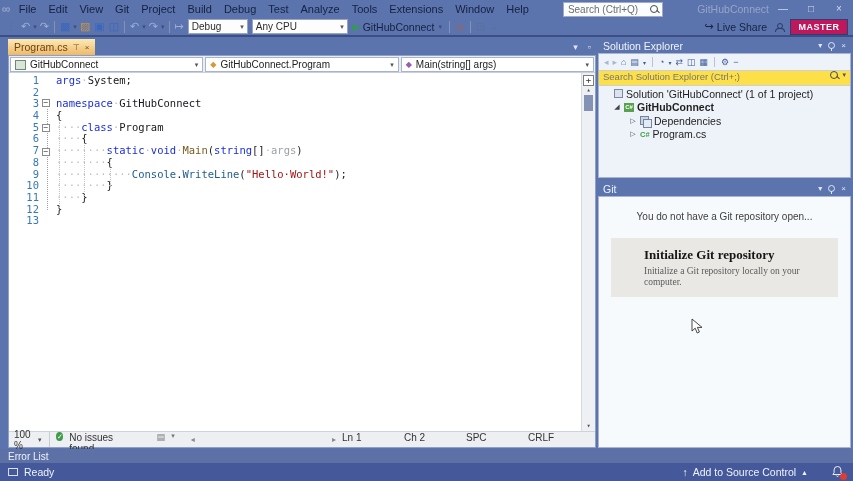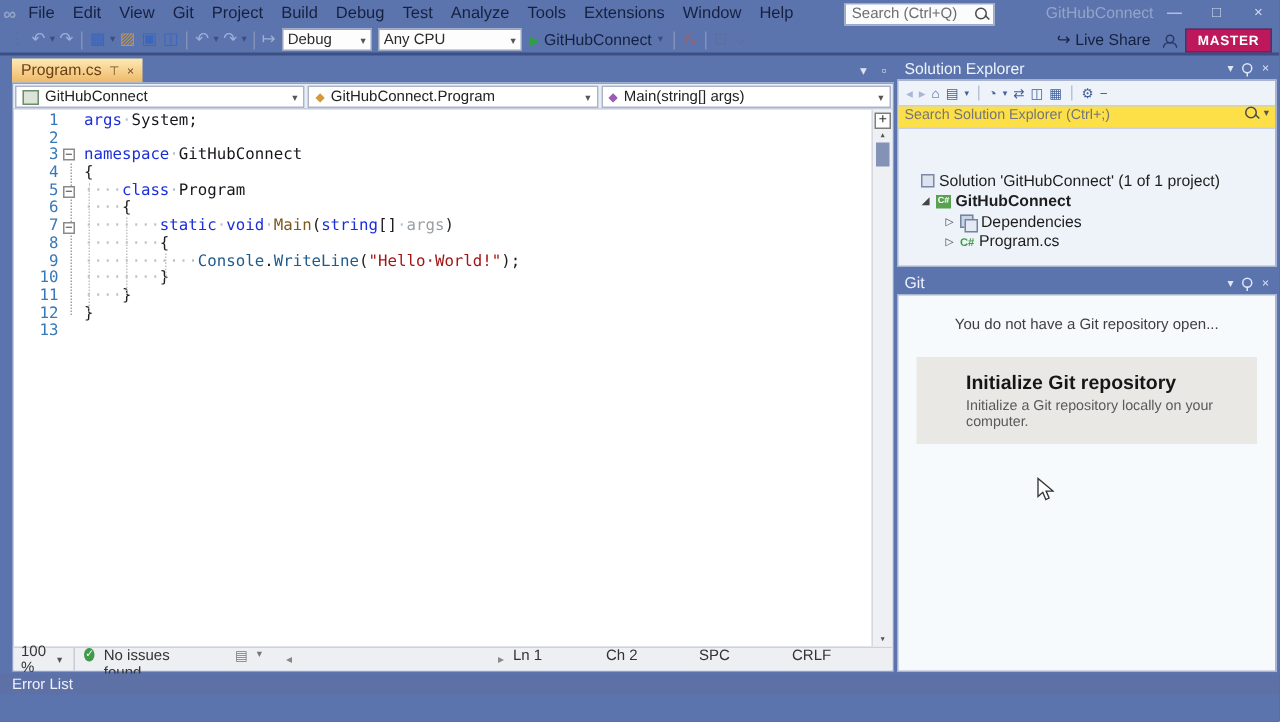--- a/index.html
+++ b/index.html
@@ -99,36 +99,36 @@
   .pin-icon::after{content:"";position:absolute;left:1.2px;top:5px;width:1px;height:3px;background:#dfe6f5;}
   .panel-body{flex:1;background:#eef2f9;border:1px solid #aab4cf;min-height:0;display:flex;flex-direction:column;}
 
   .se-toolbar{height:16px;display:flex;align-items:center;gap:4px;padding:0 5px;color:#40609c;font-size:9px;}
   .se-toolbar .disabled{color:#a9b6d4;}
   .se-sep{width:1px;height:10px;background:#b9c3d8;margin:0 2px;}
   .se-search{height:14px;background:#fde047;border-top:1px solid #c8cfdd;border-bottom:1px solid #c8cfdd;
              display:flex;align-items:flex-start;padding:0 4px;gap:4px;}
   .se-search .ph{flex:1;font-size:9.5px;color:#767676;}
   .se-search .cc{font-size:7px;color:#555;}
-  .tree{padding-top:1px;font-size:10.5px;color:#1e1e1e;margin-top:27px;}
+  .tree{padding-top:1px;font-size:10.5px;color:#1e1e1e;}
   .tree-row{height:13.5px;display:flex;align-items:center;gap:3px;}
   .tree-row.bold .t-label{font-weight:bold;}
   .exp{width:8px;text-align:center;font-size:7px;color:#444;}
   .solution-icon{width:9px;height:9px;background:#dce3ef;border:1px solid #7c8aa5;box-sizing:border-box;display:inline-block;}
   .project-icon{width:10px;height:9px;background:#58a14e;color:#fff;font-size:6px;font-weight:bold;
                 line-height:9px;text-align:center;display:inline-block;}
   .dependencies-icon{position:relative;width:7px;height:7px;border:1px solid #74849f;background:#c9d4e6;
                      display:inline-block;margin-right:2px;}
   .dependencies-icon::after{content:"";position:absolute;left:2px;top:2px;width:7px;height:7px;
                      border:1px solid #74849f;background:#e4eaf4;}
   .csharp-file-icon{color:#3d9e43;font-weight:bold;font-size:7.5px;}
 
   .git-body{background:#f7fafd;}
   .git-msg{margin-top:14px;text-align:center;font-size:10px;color:#404040;}
-  .git-card{margin:16px 12px 0 12px;background:#e9e8e5;padding:9px 24px;display:flex;gap:9px;cursor:pointer;}
+  .git-card{margin:16px 12px 0 12px;background:#e9e8e5;padding:9px 24px;display:flex;gap:9px;cursor:pointer;font-family:Liberation Serif, serif;}
   .git-card-title{font-size:13px;font-weight:bold;color:#161616;}
   .git-card-desc{font-size:9.5px;color:#5a5a5a;line-height:11px;margin-top:3px;width:185px;}
 
   
   .errorlist-bar{position:absolute;left:0;top:449px;width:853px;height:14px;background:#5e71a6;
                  display:flex;align-items:center;padding-left:8px;box-sizing:border-box;
                  color:#eef1f9;font-size:10px;}
   .statusbar{position:absolute;left:0;top:463px;width:853px;height:18px;background:#45599a;display:flex;
              align-items:center;padding:0 8px;box-sizing:border-box;gap:6px;color:#eef2fb;font-size:10.5px;}
   .ready-icon{width:10px;height:8px;border:1px solid #d7def0;box-sizing:border-box;display:inline-block;}
@@ -417,18 +417,34 @@
           <div class="git-card-desc">Initialize a Git repository locally on your computer.</div>
         </div>
       </div>
     </div>
   </div>
 
   <div class="errorlist-bar">
     <span>Error List</span>
   </div>
 
+  <div class="statusbar">
+    <span class="ready-icon"></span>
+    <span>Ready</span>
+    <div class="sb-right">
+      <span>↑</span>
+      <span>Add to Source Control</span>
+      <span class="sb-caret">▲</span>
+      <span class="bell-wrap">
+        <svg width="13" height="13" viewBox="0 0 13 13">
+          <path d="M6.5 1.5 a3.4 3.4 0 0 1 3.4 3.4 v2.8 l1.2 1.8 H1.9 l1.2-1.8 V4.9 A3.4 3.4 0 0 1 6.5 1.5 z" fill="none" stroke="#e8edf8" stroke-width="1"></path>
+          <path d="M5.3 10.6 a1.3 1.3 0 0 0 2.4 0" fill="none" stroke="#e8edf8" stroke-width="1"></path>
+        </svg>
+        <span class="badge"></span>
+      </span>
+    </div>
+  </div>
 
   <svg class="cursor" width="12" height="18" viewBox="0 0 12 18">
     <path d="M1 1 L1 13 L4.2 10.2 L6.2 15 L8.4 14 L6.4 9.4 L11 9.4 Z" fill="#fff" stroke="#333" stroke-width="0.9"></path>
   </svg>
 
 </div>
 
 </body></html>

